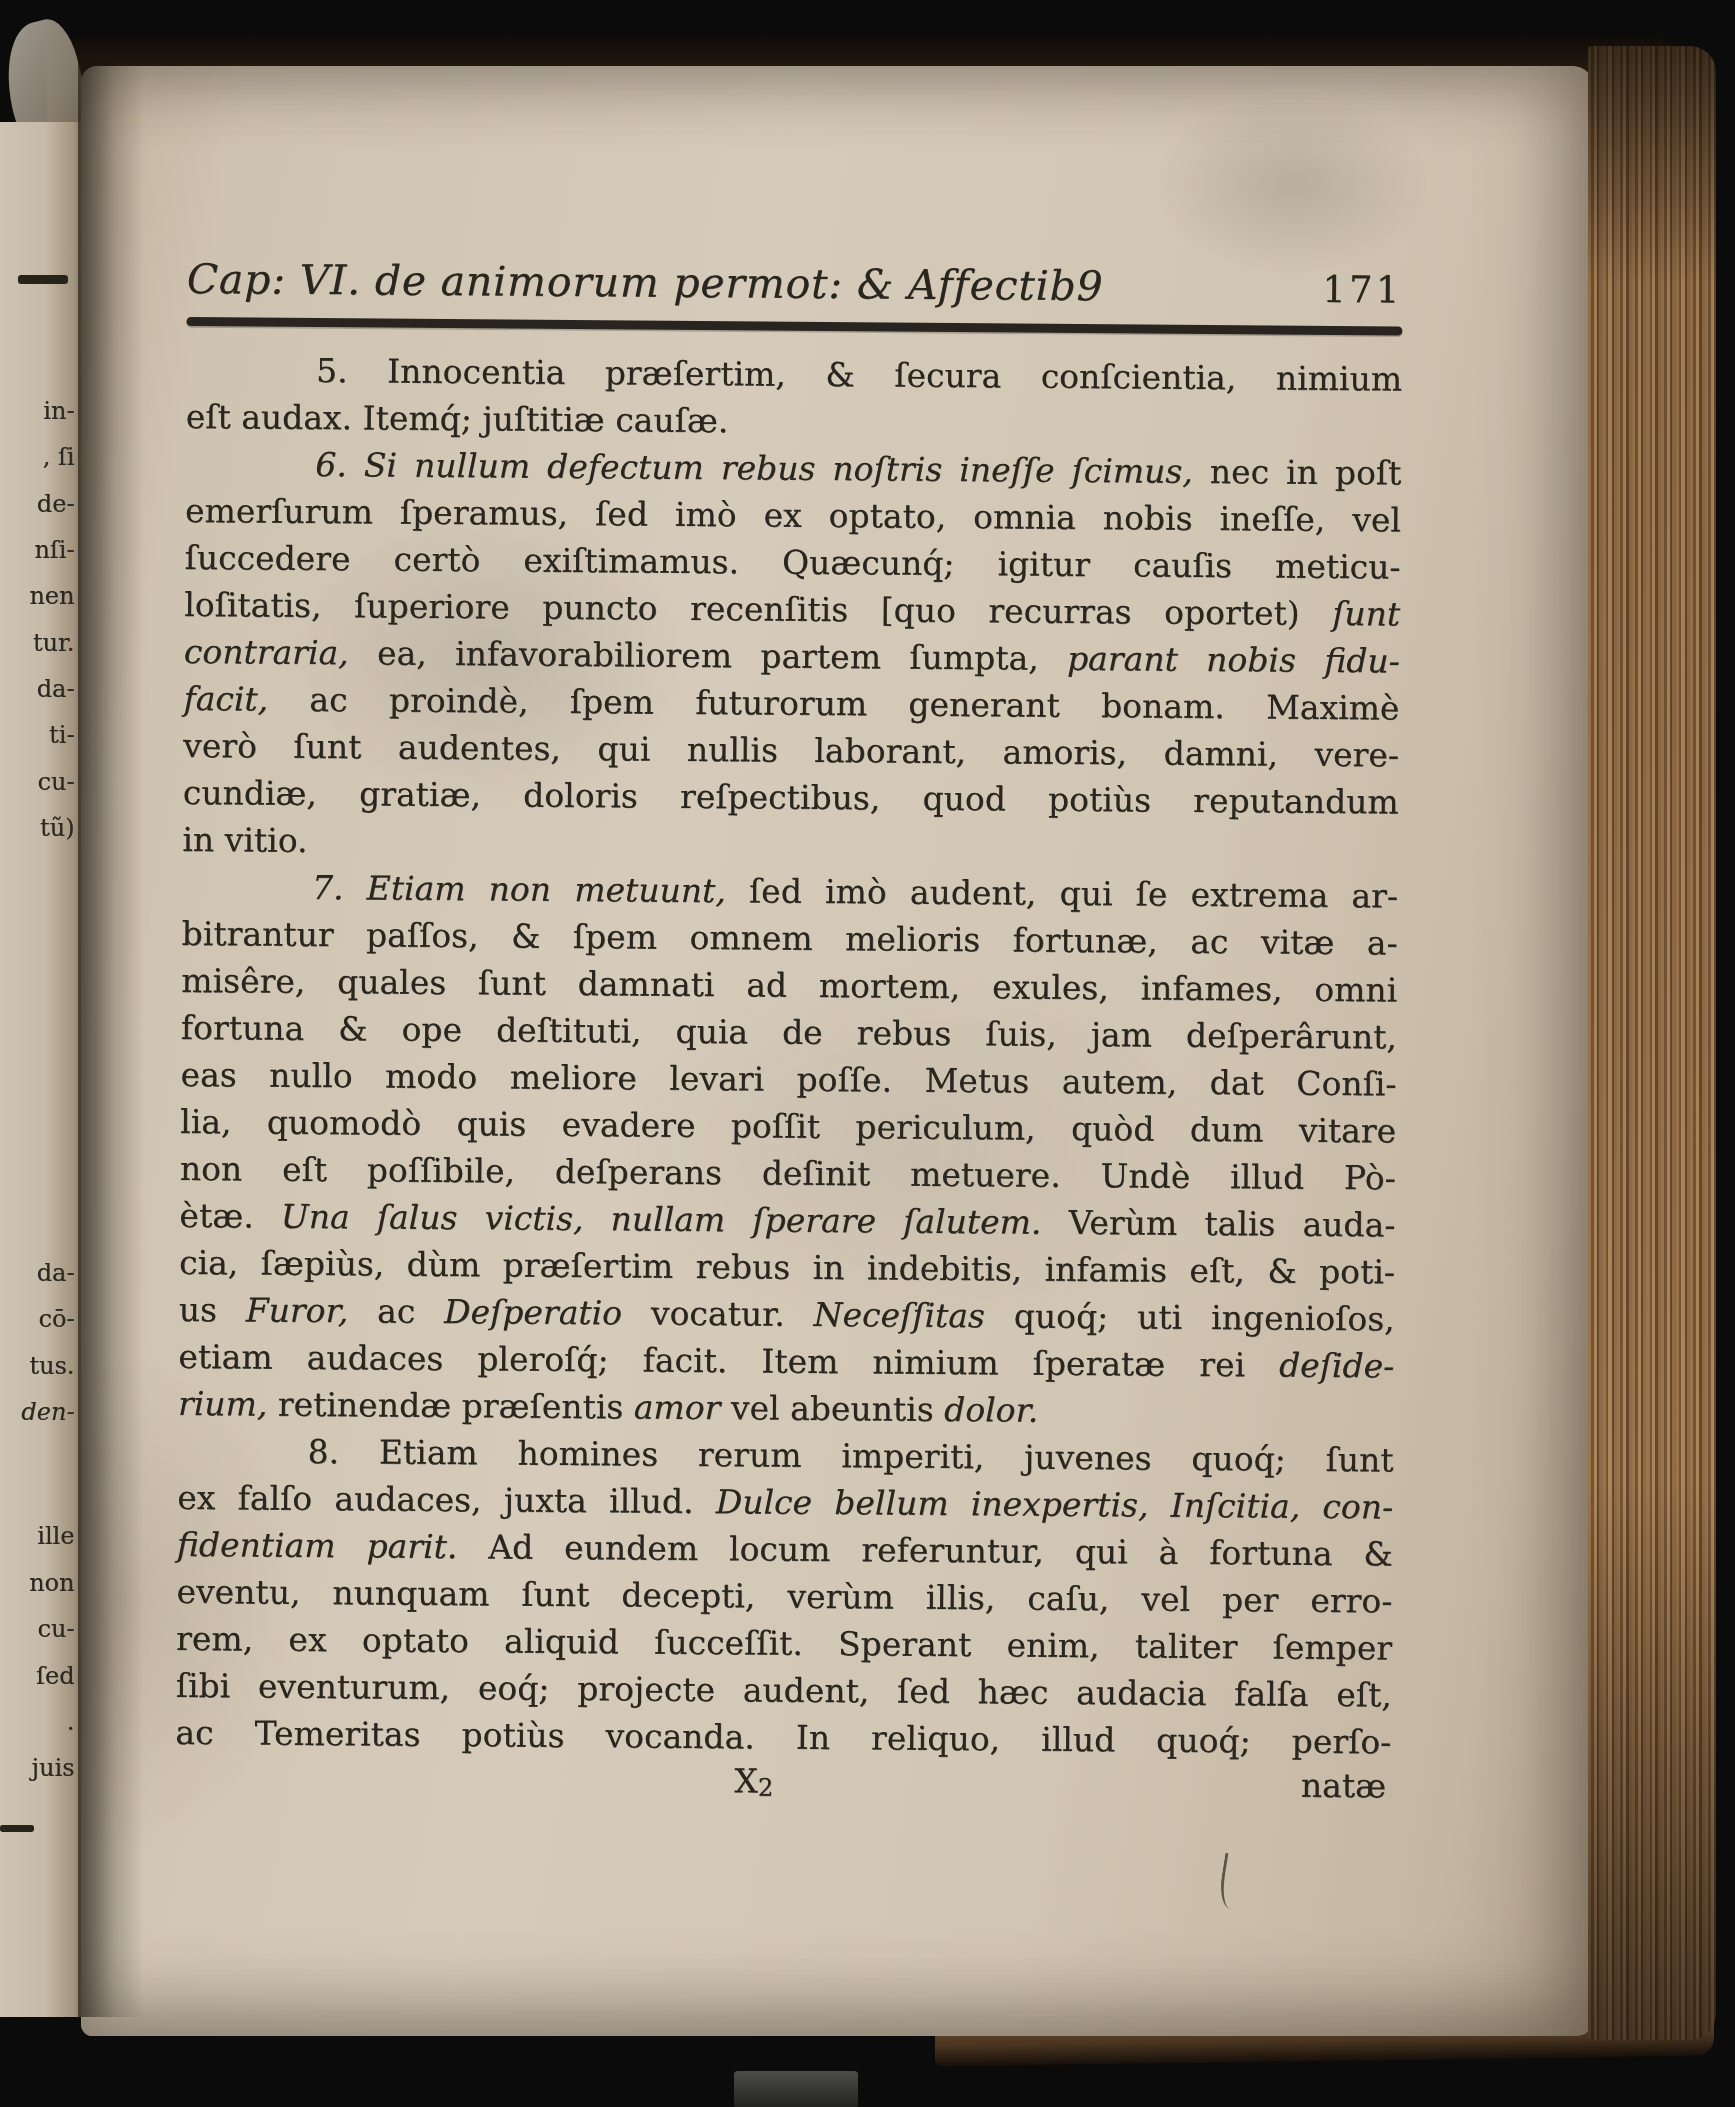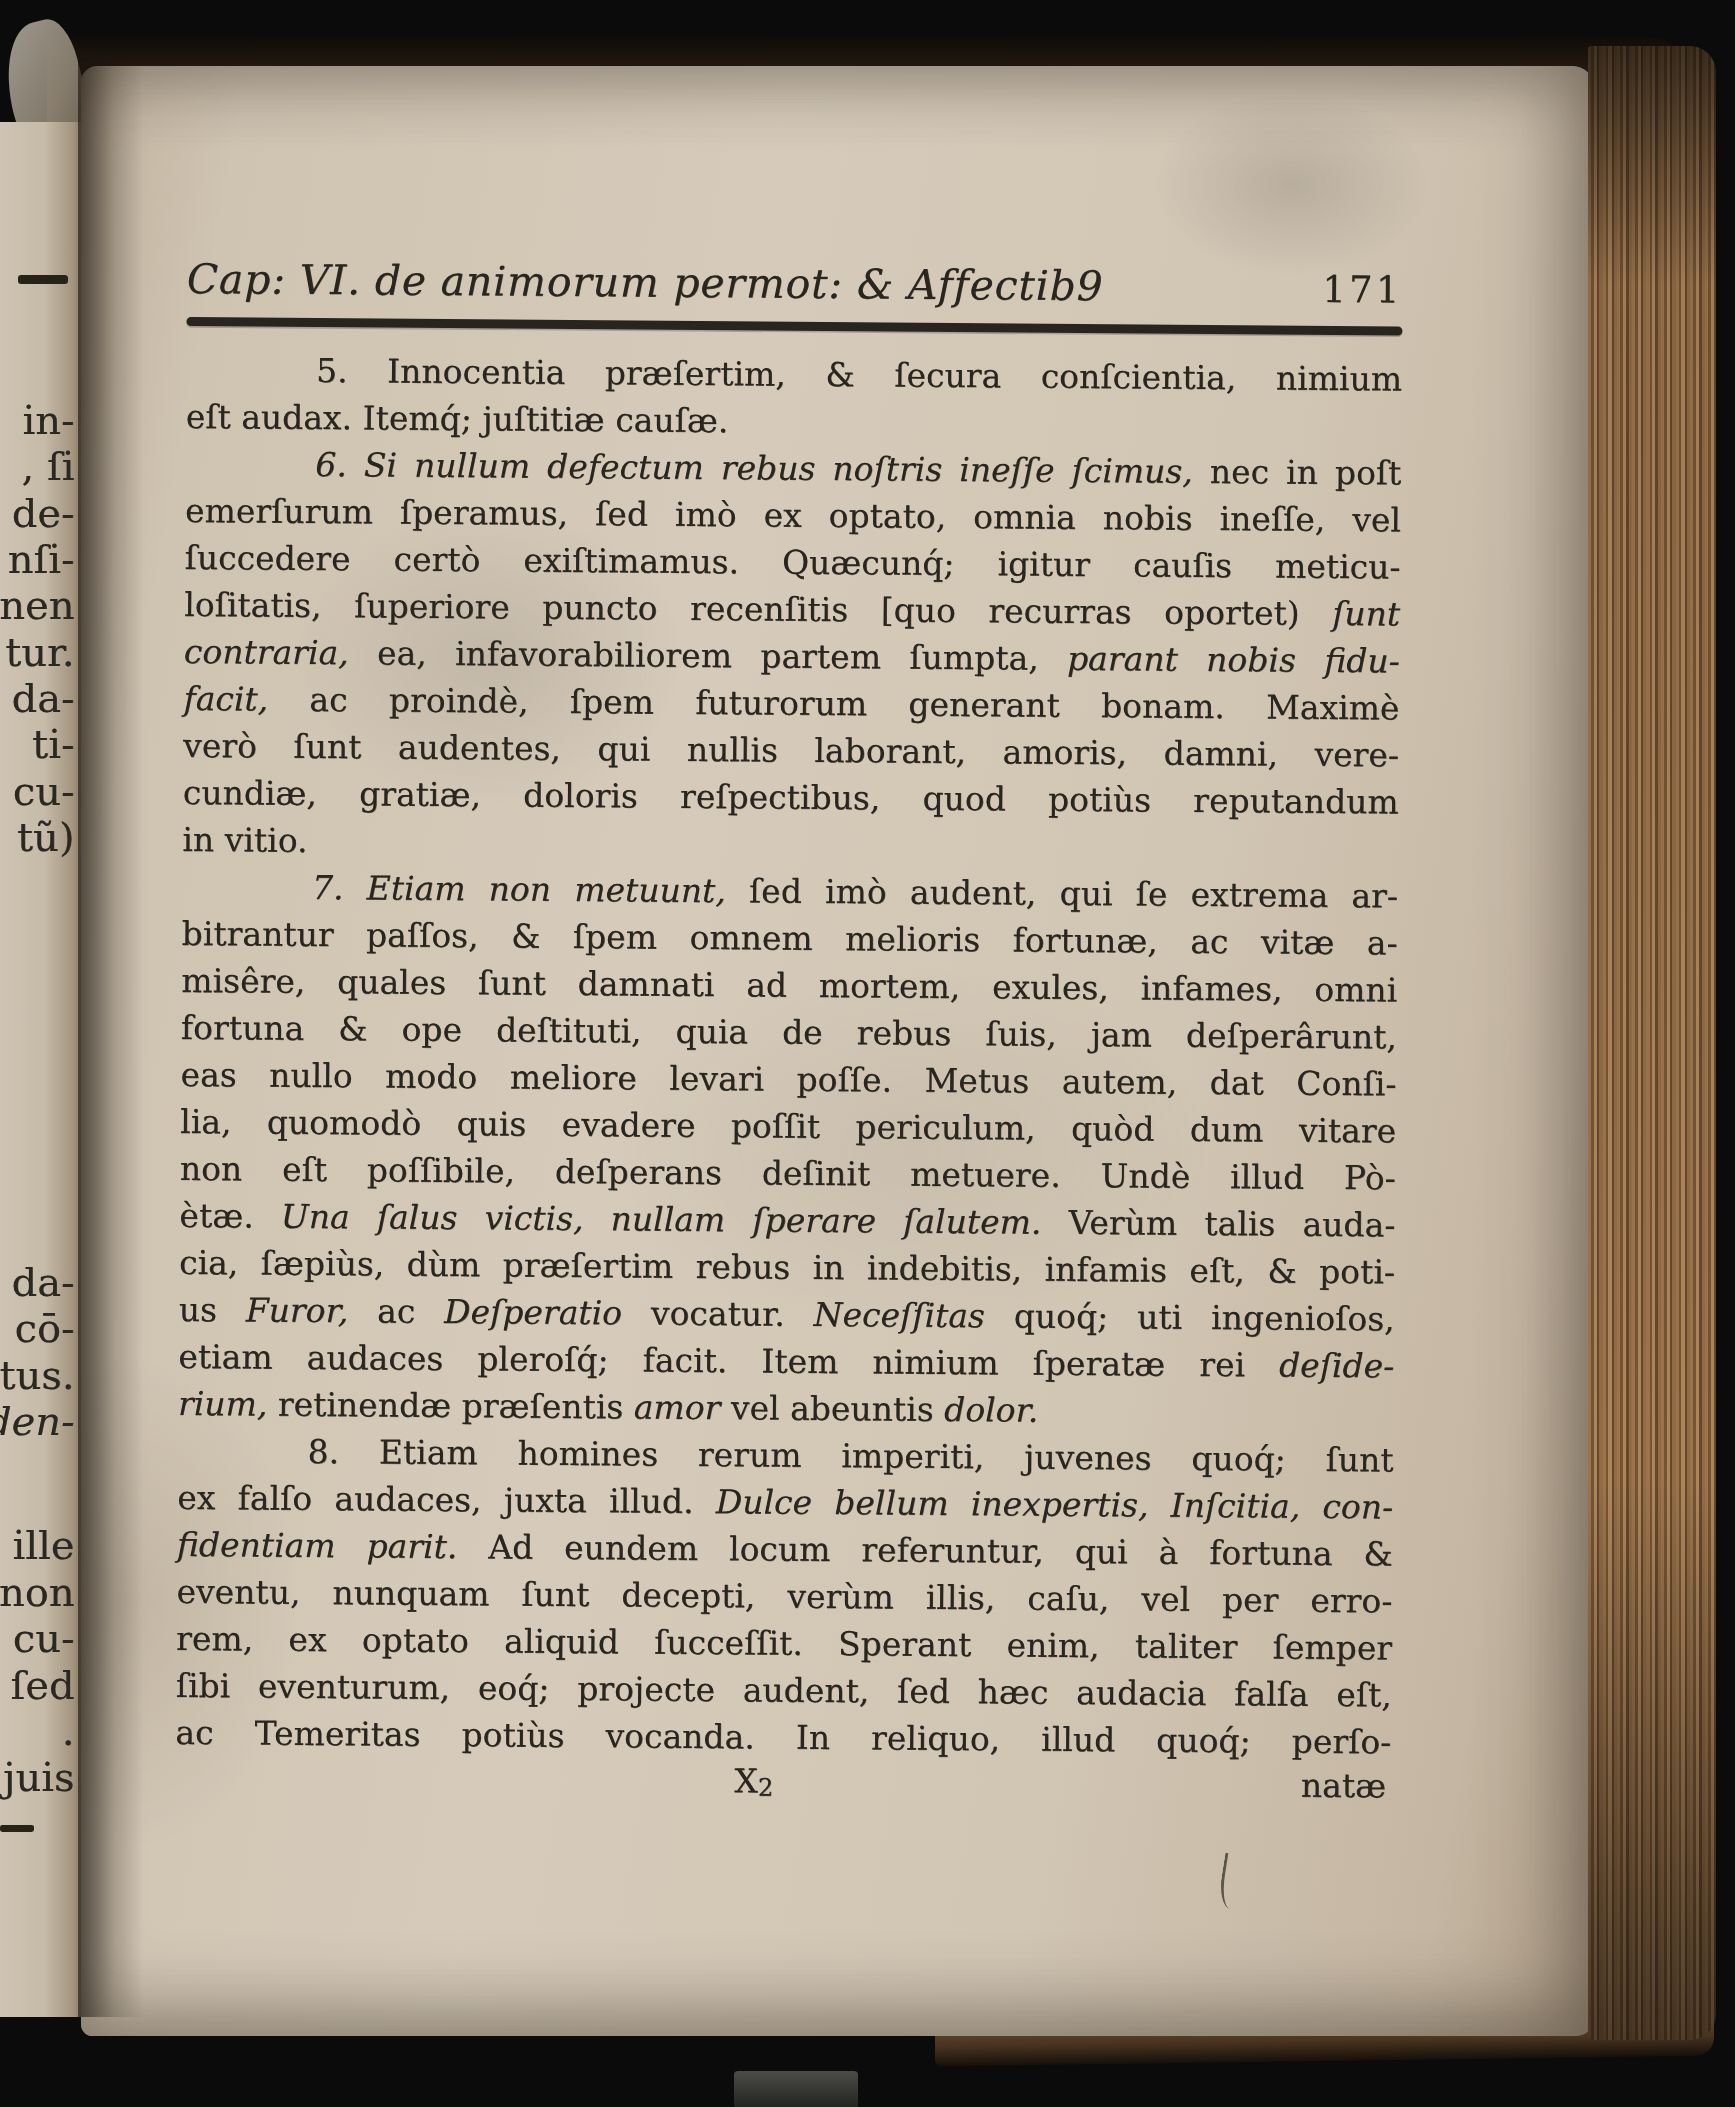--- a/index.html
+++ b/index.html
@@ -17,21 +17,21 @@
     position:absolute;left:11.4px;top:21px;width:75px;height:155px;
     background:linear-gradient(130deg,#bdb5a8 0%,#968c7c 55%,#5c5345 100%);
     border-radius:65% 35% 45% 55%;transform:rotate(-14deg);opacity:.85;
   }
   
   .facing-paper{
     position:absolute;left:0;top:122px;width:81px;height:1895px;
     background:linear-gradient(90deg,#cfc4b3 0%,#c6baa8 55%,#a3957f 90%,#8a7c67 100%);
   }
   .facing-strip{position:absolute;left:0;top:0;width:81px;height:1534px;z-index:6;
-    color:#2b2821;font-size:40px;}
+    color:#2b2821;font-size:24px;}
   .frag{position:absolute;right:6.5px;white-space:nowrap;
     text-shadow:0.4px 0.4px 0.5px rgba(35,30,22,.5);}
   .frag.it{font-style:italic;}
   .frag-rule-top{position:absolute;right:13px;top:275px;width:50px;height:9px;
     background:#262319;border-radius:3.3px;}
   .frag-rule-bottom{position:absolute;left:0;top:1825px;width:34px;height:7.3px;
     background:#262319;border-radius:2.4px;}
   
   .page{
     position:absolute;left:81px;top:54px;width:1514px;height:1970px;z-index:2;

